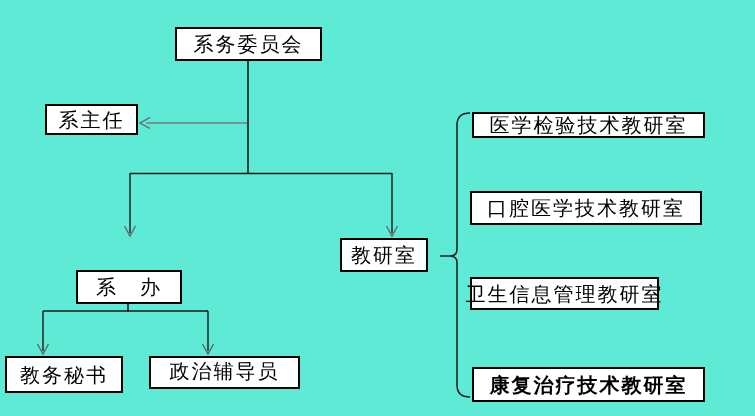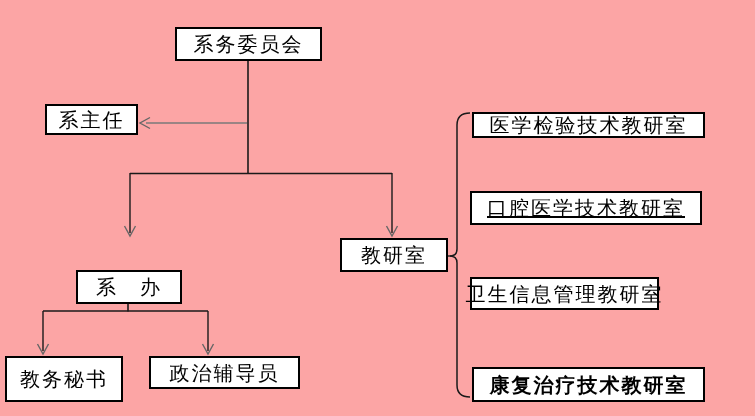--- a/index.html
+++ b/index.html
@@ -1,20 +1,20 @@
 <!DOCTYPE html>
 <html><head>
 <meta charset="utf-8">
 <style>
   html, body { margin: 0; padding: 0; background: #ffffff; }
   #canvas {
     position: relative;
     width: 755px;
     height: 416px;
-    background: #fca5a5;
+    background: #5eead4;
     font-family: "Liberation Serif", "DejaVu Serif", serif;
     overflow: hidden;
   }
   #wires {
     position: absolute;
     left: 0; top: 0;
     width: 755px; height: 416px;
   }
   .node {
     position: absolute;
@@ -28,25 +28,25 @@
     font-size: 20px;
     letter-spacing: 2px;
     line-height: 1;
     white-space: nowrap;
   }
   .node span { display: inline-block; }
   
   #n-committee   { left: 175px; top:  27px; width: 147px; height: 34px; }
   #n-director    { left:  45px; top: 104px; width:  93px; height: 31px; }
   #n-office      { left:  76px; top: 238px; width: 106px; height: 34px; margin-top: 32px; }
-  #n-teachoffice { left: 340px; top: 238px; width: 108px; height: 34px; text-align: center; }
-  #n-secretary   { left:   5px; top: 356px; width: 118px; height: 46px; }
-  #n-counselor   { left: 149px; top: 356px; width: 151px; height: 33px; }
+  #n-teachoffice { left: 340px; top: 238px; width: 88px; height: 34px; text-align: center; }
+  #n-secretary   { left:   5px; top: 356px; width: 118px; height: 37px; }
+  #n-counselor   { left: 149px; top: 356px; width: 151px; height: 33px; font-family: Liberation Mono, monospace; }
   #n-dept1       { left: 472px; top: 112px; width: 233px; height: 26px; }
-  #n-dept2       { left: 470px; top: 191px; width: 232px; height: 34px; text-decoration: underline; }
+  #n-dept2       { left: 470px; top: 191px; width: 232px; height: 34px; }
   #n-dept3       { left: 470px; top: 277px; width: 189px; height: 33px; }
   #n-dept4       { left: 472px; top: 367px; width: 233px; height: 35px; font-weight: bold; }
 </style>
 </head>
 <body>
 
 <div id="canvas">
 
   <svg id="wires" viewBox="0 0 755 416" xmlns="http://www.w3.org/2000/svg">
 

